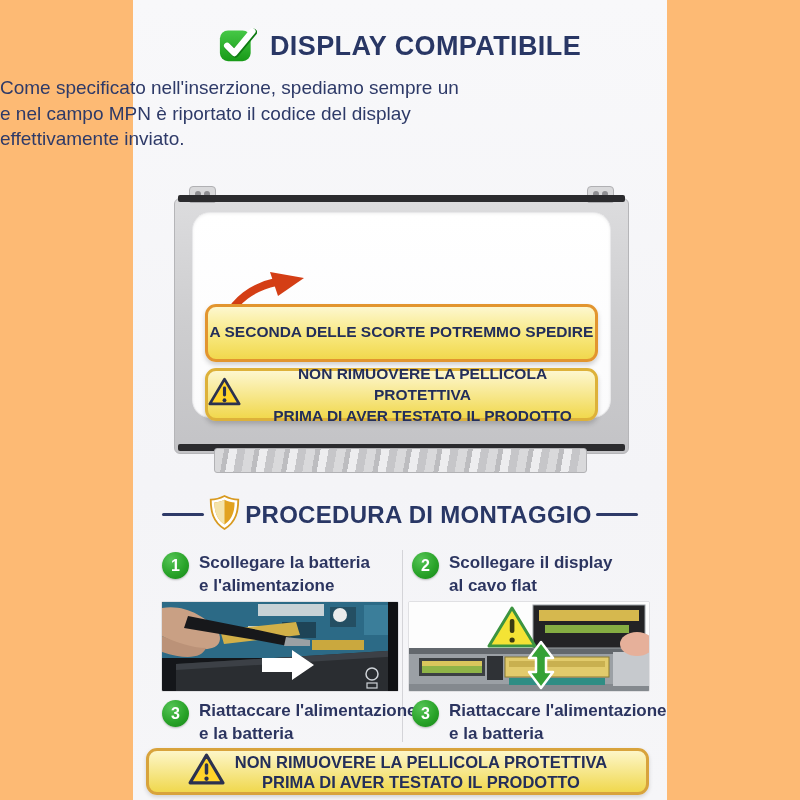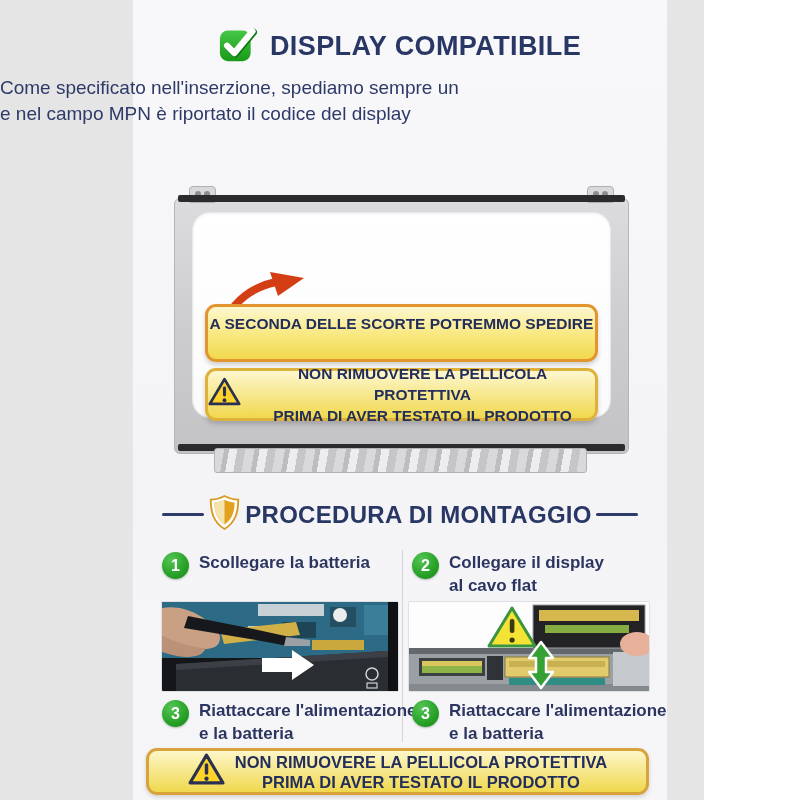--- a/index.html
+++ b/index.html
@@ -1,18 +1,18 @@
 <!DOCTYPE html>
 <html><head>
 <meta charset="utf-8">
 <style>
   * { margin:0; padding:0; box-sizing:border-box; }
   html,body { width:800px; height:800px; }
   body { font-family:"Liberation Sans",sans-serif; background:#ffffff; }
-  .canvas { position:relative; width:704px; height:800px; background:#e5e5e5; overflow:hidden; }
+  .canvas { position:relative; width:800px; height:800px; background:#fdba74; overflow:hidden; }
   .card { position:absolute; left:133px; top:0; width:534px; height:800px;
           background:linear-gradient(180deg,#f8f8fa 0%,#f4f4f7 60%,#f6f6f8 100%); }
 
   
   .header { position:absolute; left:0; top:25px; width:800px; display:flex;
             justify-content:center; align-items:center; gap:13px; }
   .header .title { font-size:27px; font-weight:bold; color:#293765; letter-spacing:.4px; }
 
   
   .intro { position:absolute; left:0; top:75px; width:800px; text-align:left;
@@ -39,21 +39,21 @@
   .foil { position:absolute; left:40px; right:42px; top:262px; height:25px; border-radius:3px;
           background:repeating-linear-gradient(100deg,#d9d9db 0 9px,#bdbdc0 9px 14px,#ededef 14px 22px,#c6c6c9 22px 30px);
           border:1px solid #b2b2b5; }
   .red-arrow { position:absolute; left:46px; top:84px; }
 
   .banner { position:absolute; border-radius:11px; text-align:center; font-weight:bold;
             color:#232e5a; box-shadow:0 3px 5px rgba(0,0,0,.18); }
   .banner .bl { display:block; }
   .banner-stock { left:31px; top:118px; width:393px; height:58px; border:3px solid #e2952f;
                   background:linear-gradient(180deg,#fdf7cf 0%,#f8e87e 55%,#f1d84d 100%);
-                  font-size:15.5px; line-height:21px; padding-top:6px; }
+                  font-size:15.5px; line-height:21px; padding-top:14px; }
   .banner-film { left:31px; top:182px; width:393px; height:53px; border:3px solid #ddb13a;
                  background:linear-gradient(180deg,#fdf7cf 0%,#f1d84d 100%);
                  font-size:15.5px; line-height:21px; display:flex; align-items:center;
                  justify-content:center; gap:9px; }
 
   
   .proc-head { position:absolute; left:0; top:494px; width:800px; display:flex;
                align-items:center; justify-content:center; gap:4px; }
   .proc-head .title { font-size:24px; font-weight:bold; color:#293765; letter-spacing:.3px; }
   .hline { width:42px; height:3px; background:#2e3a68; border-radius:2px; }
@@ -103,20 +103,21 @@
         <path d="M10 23 L18 31 L38 7" stroke="#0f7a12" stroke-width="8" fill="none" stroke-linecap="round" stroke-linejoin="round"></path>
         <path d="M9 22 L17 30 L37 6" stroke="#ffffff" stroke-width="7" fill="none" stroke-linecap="round" stroke-linejoin="round"></path>
       </svg>
     </span>
     <span class="title">DISPLAY COMPATIBILE</span>
   </div>
 
   <div class="intro">
     <span style="display:block">Come specificato nell'inserzione, spediamo sempre un</span>
     <span style="display:block">e nel campo MPN è riportato il codice del display</span>
+    <span style="display:block">effettivamente inviato.</span>
   </div>
 
   <div class="panel">
     <div class="panel-body"></div>
     <div class="bracket bl">
         <i class="h1"></i>
         <i class="h2"></i>
       </div>
     <div class="bracket br">
         <i class="h1"></i>
@@ -165,27 +166,28 @@
     <span class="title">PROCEDURA DI MONTAGGIO</span>
     <span class="hline"></span>
   </div>
 
   <div class="col-divider"></div>
 
   <div class="step step-1">
     <span class="badge">1</span>
     <span class="step-text">
       <span>Scollegare la batteria</span>
+      <span>e l'alimentazione</span>
     </span>
   </div>
 
   <div class="step step-2">
     <span class="badge">2</span>
     <span class="step-text">
-      <span>Collegare il display</span>
+      <span>Scollegare il display</span>
       <span>al cavo flat</span>
     </span>
   </div>
 
   <div class="photo photo-left">
     <svg width="238" height="91" viewBox="0 0 238 91">
       <rect width="238" height="91" fill="#14161a"></rect>
       <rect x="0" y="0" width="238" height="56" fill="#2c6a86"></rect>
       <rect x="96" y="2" width="66" height="12" fill="#c8d2d6"></rect>
       <rect x="168" y="5" width="26" height="20" fill="#244f63"></rect>

